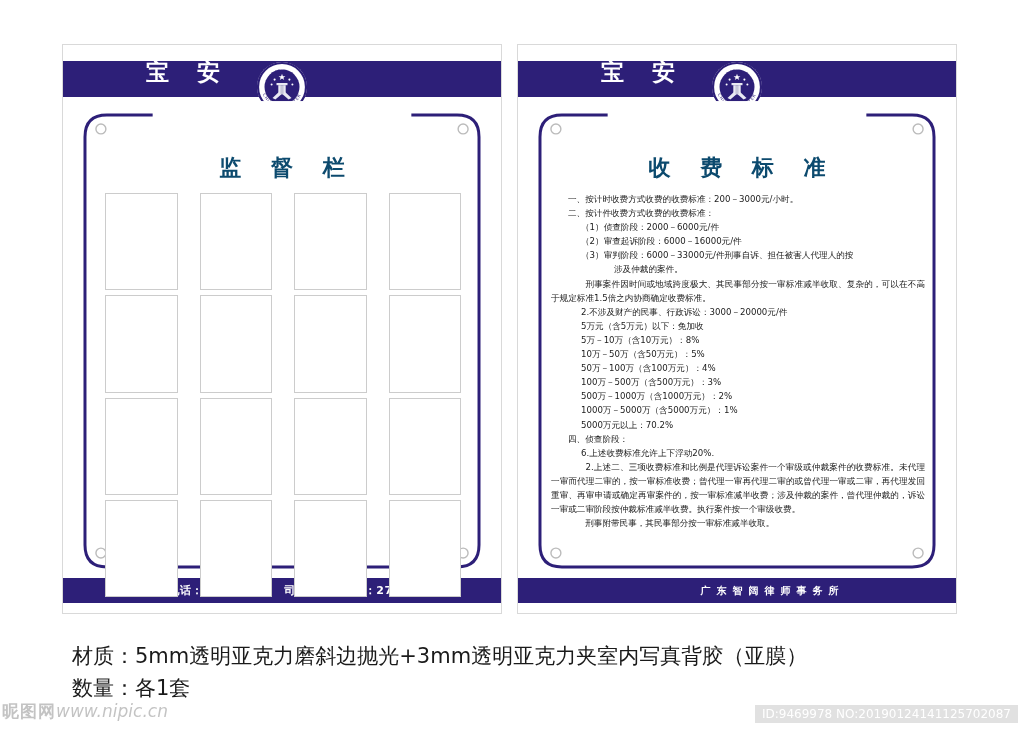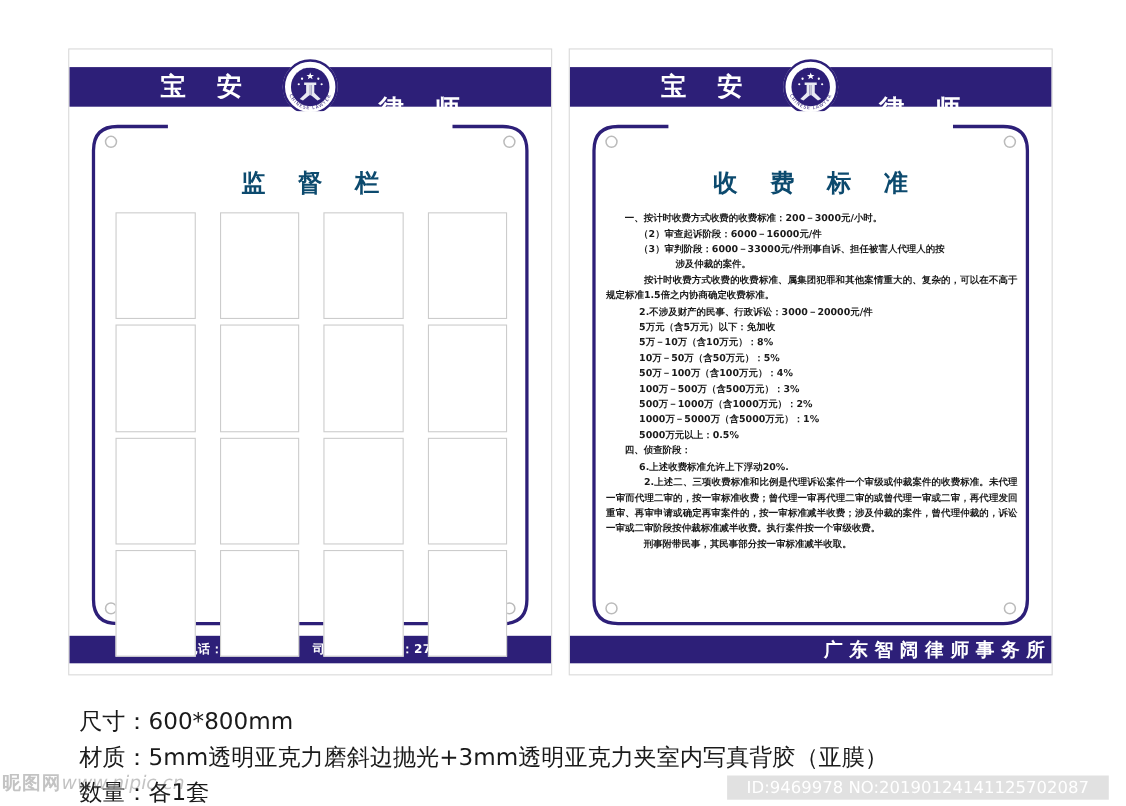--- a/index.html
+++ b/index.html
@@ -28,21 +28,21 @@
   #board-right { left: 517px; top: 44px; width: 440px; height: 570px; }
 
   
   .board-header {
     position: absolute;
     left: 0; right: 0;
     top: 16px;
     height: 36px;
     background: #2d1f78;
     display: flex;
-    align-items: center;
+    align-items: flex-start;
     justify-content: center;
     gap: 0px;
   }
   .header-word {
     color: #ffffff;
     font-size: 23px;
     font-weight: bold;
     letter-spacing: 10px;
     text-indent: 10px;
     line-height: 1;
@@ -115,21 +115,21 @@
   
   .fee-body {
     position: absolute;
     left: 33px;
     top: 147px;
     width: 374px;
     z-index: 3;
     color: #1a1a1a;
     font-size: 8.6px;
     line-height: 14.1px;
-    font-weight: bold;
+    font-weight: normal;
     font-family: "DejaVu Sans", "Liberation Sans", sans-serif;
     text-align: justify;
   }
   .fee-body p { margin: 0; white-space: pre-wrap; }
   .ind0 { text-indent: 0; }
   .ind1 { padding-left: 17px; }
   .ind2 { padding-left: 30px; }
   .ind4 { padding-left: 63px; }
   .ind-hang { padding-left: 0px; text-indent: 17px; }
 
@@ -147,26 +147,26 @@
     font-weight: bold;
   }
   .footer-left {
     width: 100%;
     text-align: center;
     letter-spacing: 0.5px;
   }
   .footer-gap { display: inline-block; width: 16px; }
   .footer-right {
     width: 100%;
-    text-align: right;
+    text-align: center;
     padding-left: 65px;
     box-sizing: border-box;
     letter-spacing: 6px;
     text-indent: 6px;
-    font-size: 17px;
+    font-size: 10px;
   }
 
   
   .spec-block {
     position: absolute;
     left: 72px;
     top: 640px;
     color: #1a1a1a;
     font-size: 21px;
     line-height: 32px;
@@ -187,26 +187,26 @@
     white-space: nowrap;
     pointer-events: none;
   }
   .wm-nipic .wm-url {
     font-weight: normal;
     font-style: italic;
     letter-spacing: 0px;
   }
   .wm-id {
     position: absolute;
-    right: 16px;
+    right: 6px;
     top: 705px;
     background: rgba(200,200,200,0.55);
     color: #ffffff;
-    font-size: 15px;
-    padding: 2px 18px;
+    font-size: 12px;
+    padding: 2px 7px;
     white-space: nowrap;
     pointer-events: none;
   }
 </style>
 </head>
 <body>
 
 <div class="board" id="board-left">
 
   <div class="board-header">
@@ -324,46 +324,47 @@
       <circle cx="18" cy="442" r="5" fill="none" stroke="#bbbbbb" stroke-width="1.4"></circle>
       <circle cx="382" cy="442" r="5" fill="none" stroke="#bbbbbb" stroke-width="1.4"></circle>
       <rect x="70" y="-12" width="260" height="38" fill="#ffffff"></rect>
     </svg>
   </div>
 
   <div class="section-title">收 费 标 准</div>
 
   <div class="fee-body" id="fee-body">
       <p class="ind1">一、按计时收费方式收费的收费标准：200－3000元/小时。</p>
+      <p class="ind1">二、按计件收费方式收费的收费标准：</p>
+      <p class="ind2">（1）侦查阶段：2000－6000元/件</p>
       <p class="ind2">（2）审查起诉阶段：6000－16000元/件</p>
       <p class="ind2">（3）审判阶段：6000－33000元/件刑事自诉、担任被害人代理人的按</p>
       <p class="ind4">涉及仲裁的案件。</p>
-      <p class="ind-hang">　　按计时收费方式收费的收费标准、属集团犯罪和其他案情重大的、复杂的，可以在不高于规定标准1.5倍之内协商确定收费标准。</p>
+      <p class="ind-hang">　　刑事案件因时间或地域跨度极大、其民事部分按一审标准减半收取、复杂的，可以在不高于规定标准1.5倍之内协商确定收费标准。</p>
       <p class="ind2">2.不涉及财产的民事、行政诉讼：3000－20000元/件</p>
       <p class="ind2">5万元（含5万元）以下：免加收</p>
       <p class="ind2">5万－10万（含10万元）：8%</p>
       <p class="ind2">10万－50万（含50万元）：5%</p>
       <p class="ind2">50万－100万（含100万元）：4%</p>
       <p class="ind2">100万－500万（含500万元）：3%</p>
       <p class="ind2">500万－1000万（含1000万元）：2%</p>
       <p class="ind2">1000万－5000万（含5000万元）：1%</p>
-      <p class="ind2">5000万元以上：0.5%</p>
+      <p class="ind2">5000万元以上：70.2%</p>
       <p class="ind1">四、侦查阶段：</p>
       <p class="ind2">6.上述收费标准允许上下浮动20%.</p>
       <p class="ind-hang">　　2.上述二、三项收费标准和比例是代理诉讼案件一个审级或仲裁案件的收费标准。未代理一审而代理二审的，按一审标准收费；曾代理一审再代理二审的或曾代理一审或二审，再代理发回重审、再审申请或确定再审案件的，按一审标准减半收费；涉及仲裁的案件，曾代理仲裁的，诉讼一审或二审阶段按仲裁标准减半收费。执行案件按一个审级收费。</p>
       <p class="ind-hang">　　刑事附带民事，其民事部分按一审标准减半收取。</p>
     </div>
 
   <div class="board-footer">
     <div class="footer-right">广东智阔律师事务所</div>
   </div>
 </div>
 
 <div class="spec-block">
-  <span class="spec-line">尺寸：600*800mm</span>
   <span class="spec-line">材质：5mm透明亚克力磨斜边抛光+3mm透明亚克力夹室内写真背胶（亚膜）</span>
   <span class="spec-line">数量：各1套</span>
 </div>
 
 <div class="wm-nipic">
   <span>昵图网</span><span class="wm-url">www.nipic.cn</span>
 </div>
 <div class="wm-id">ID:9469978 NO:20190124141125702087</div>
 
 </body></html>

